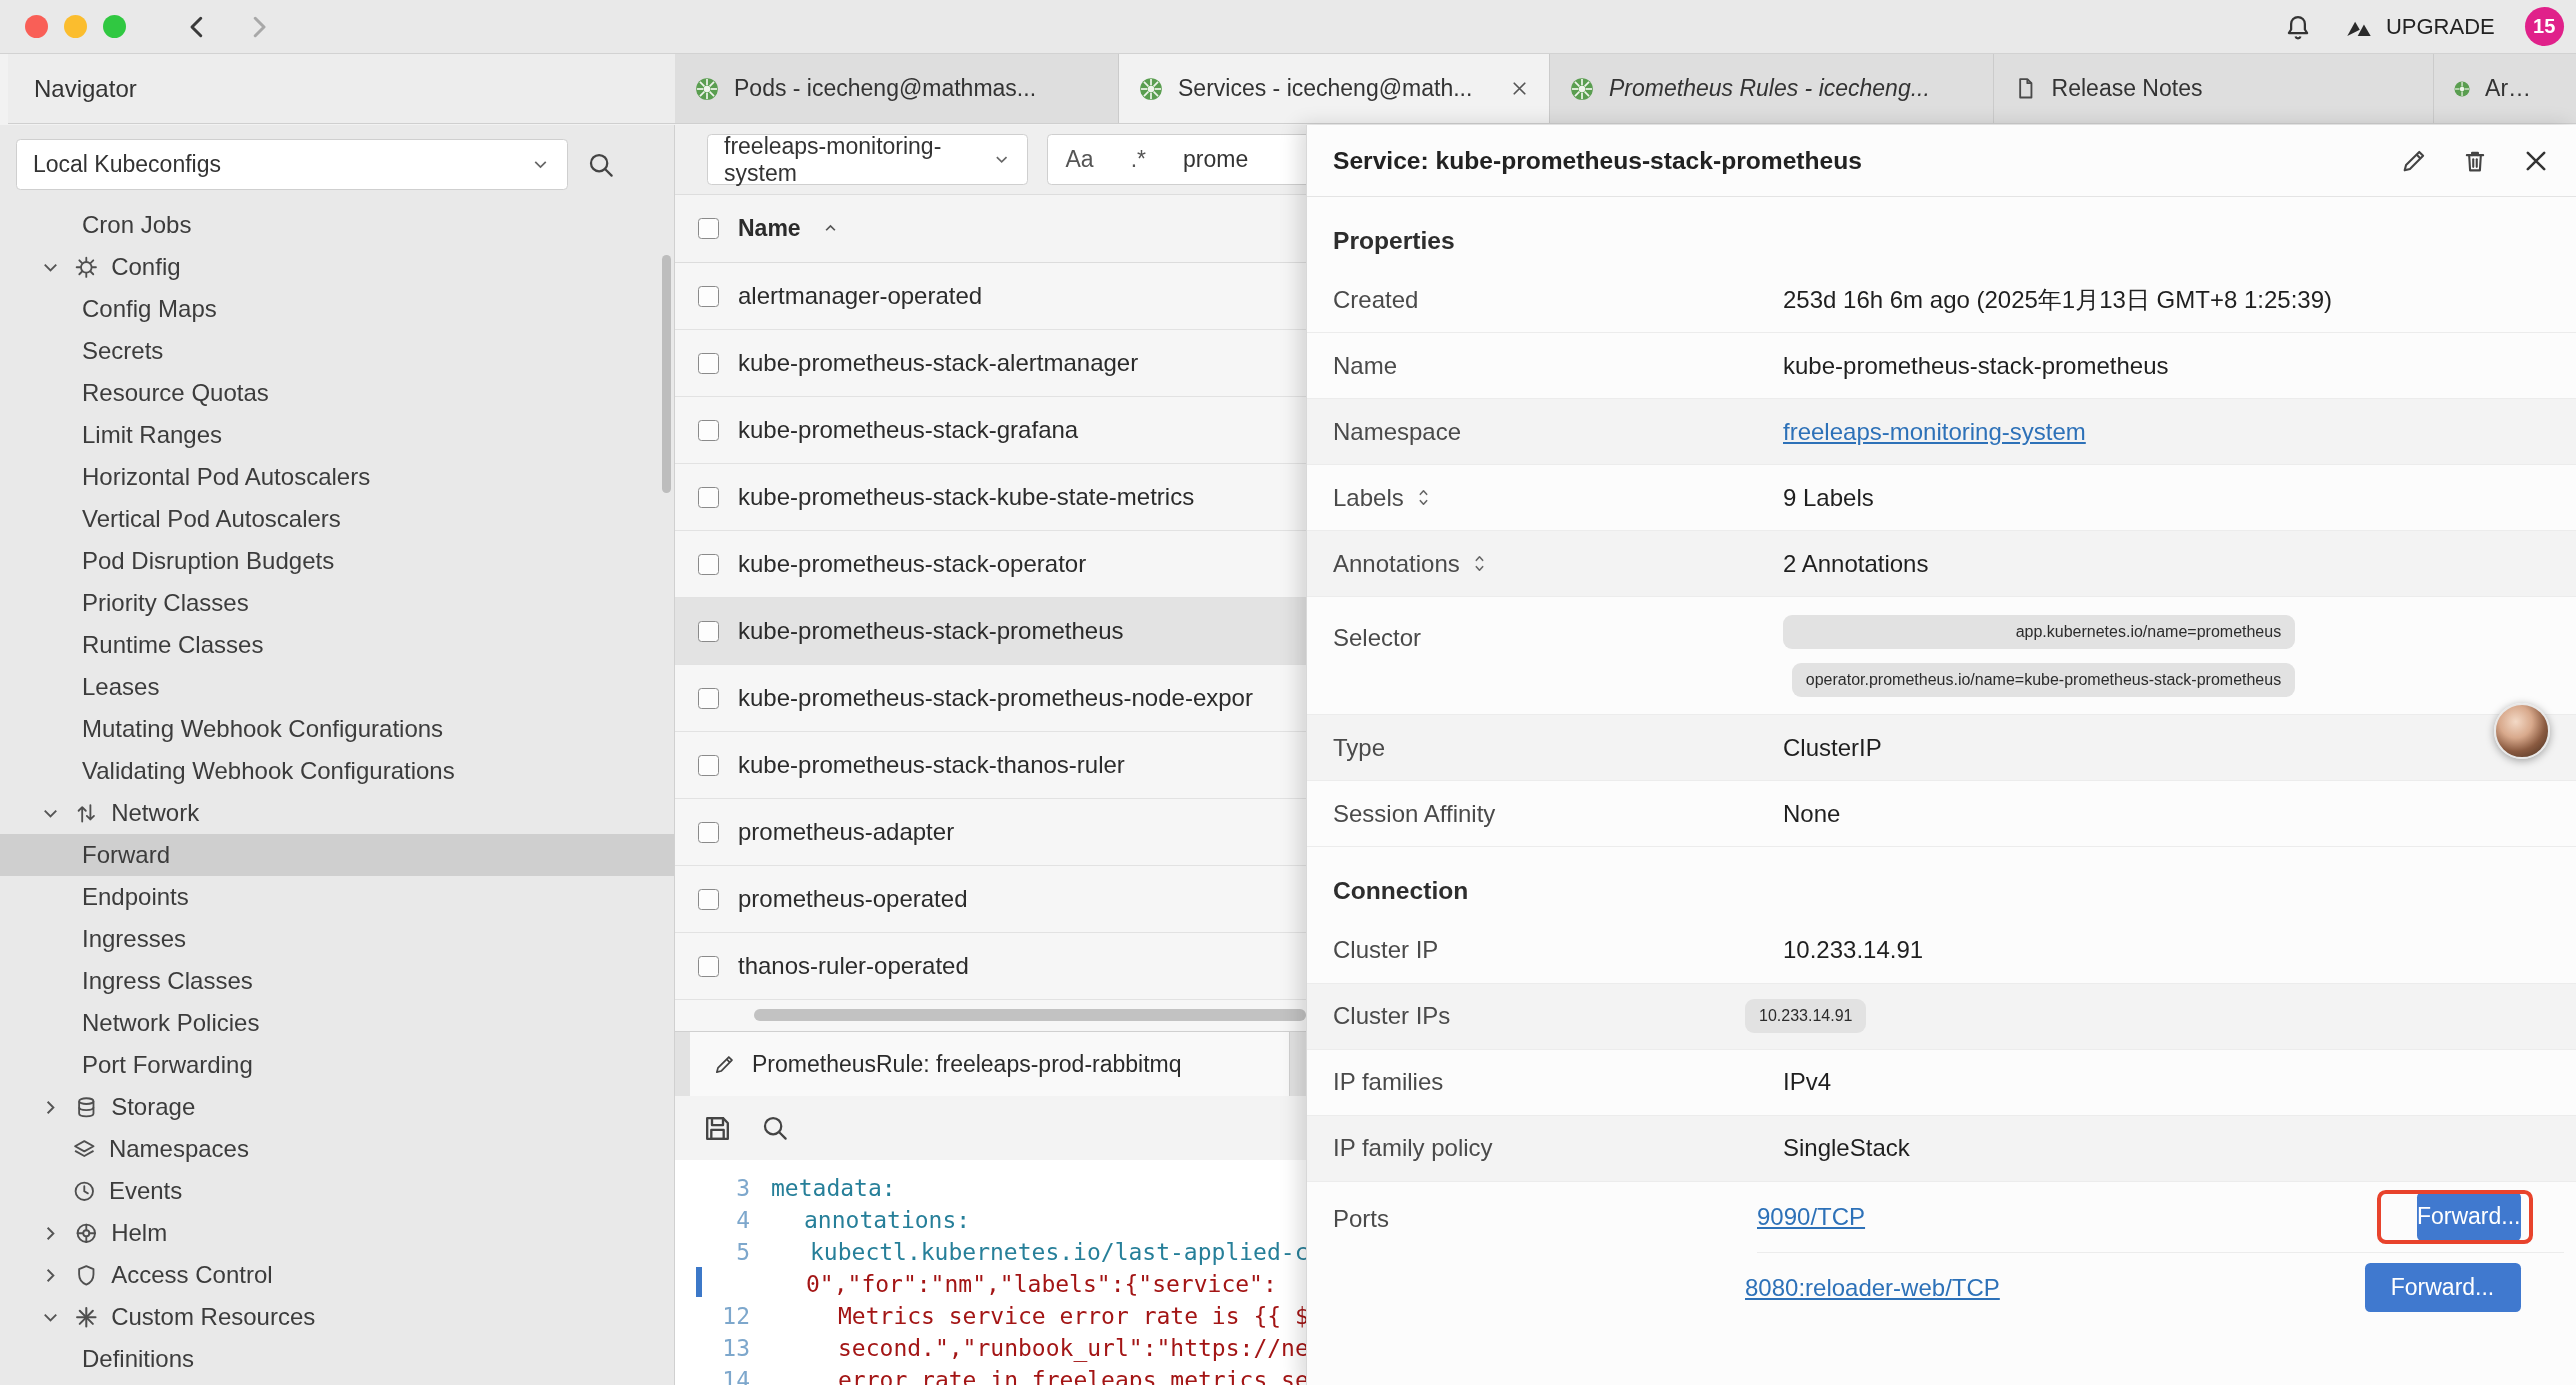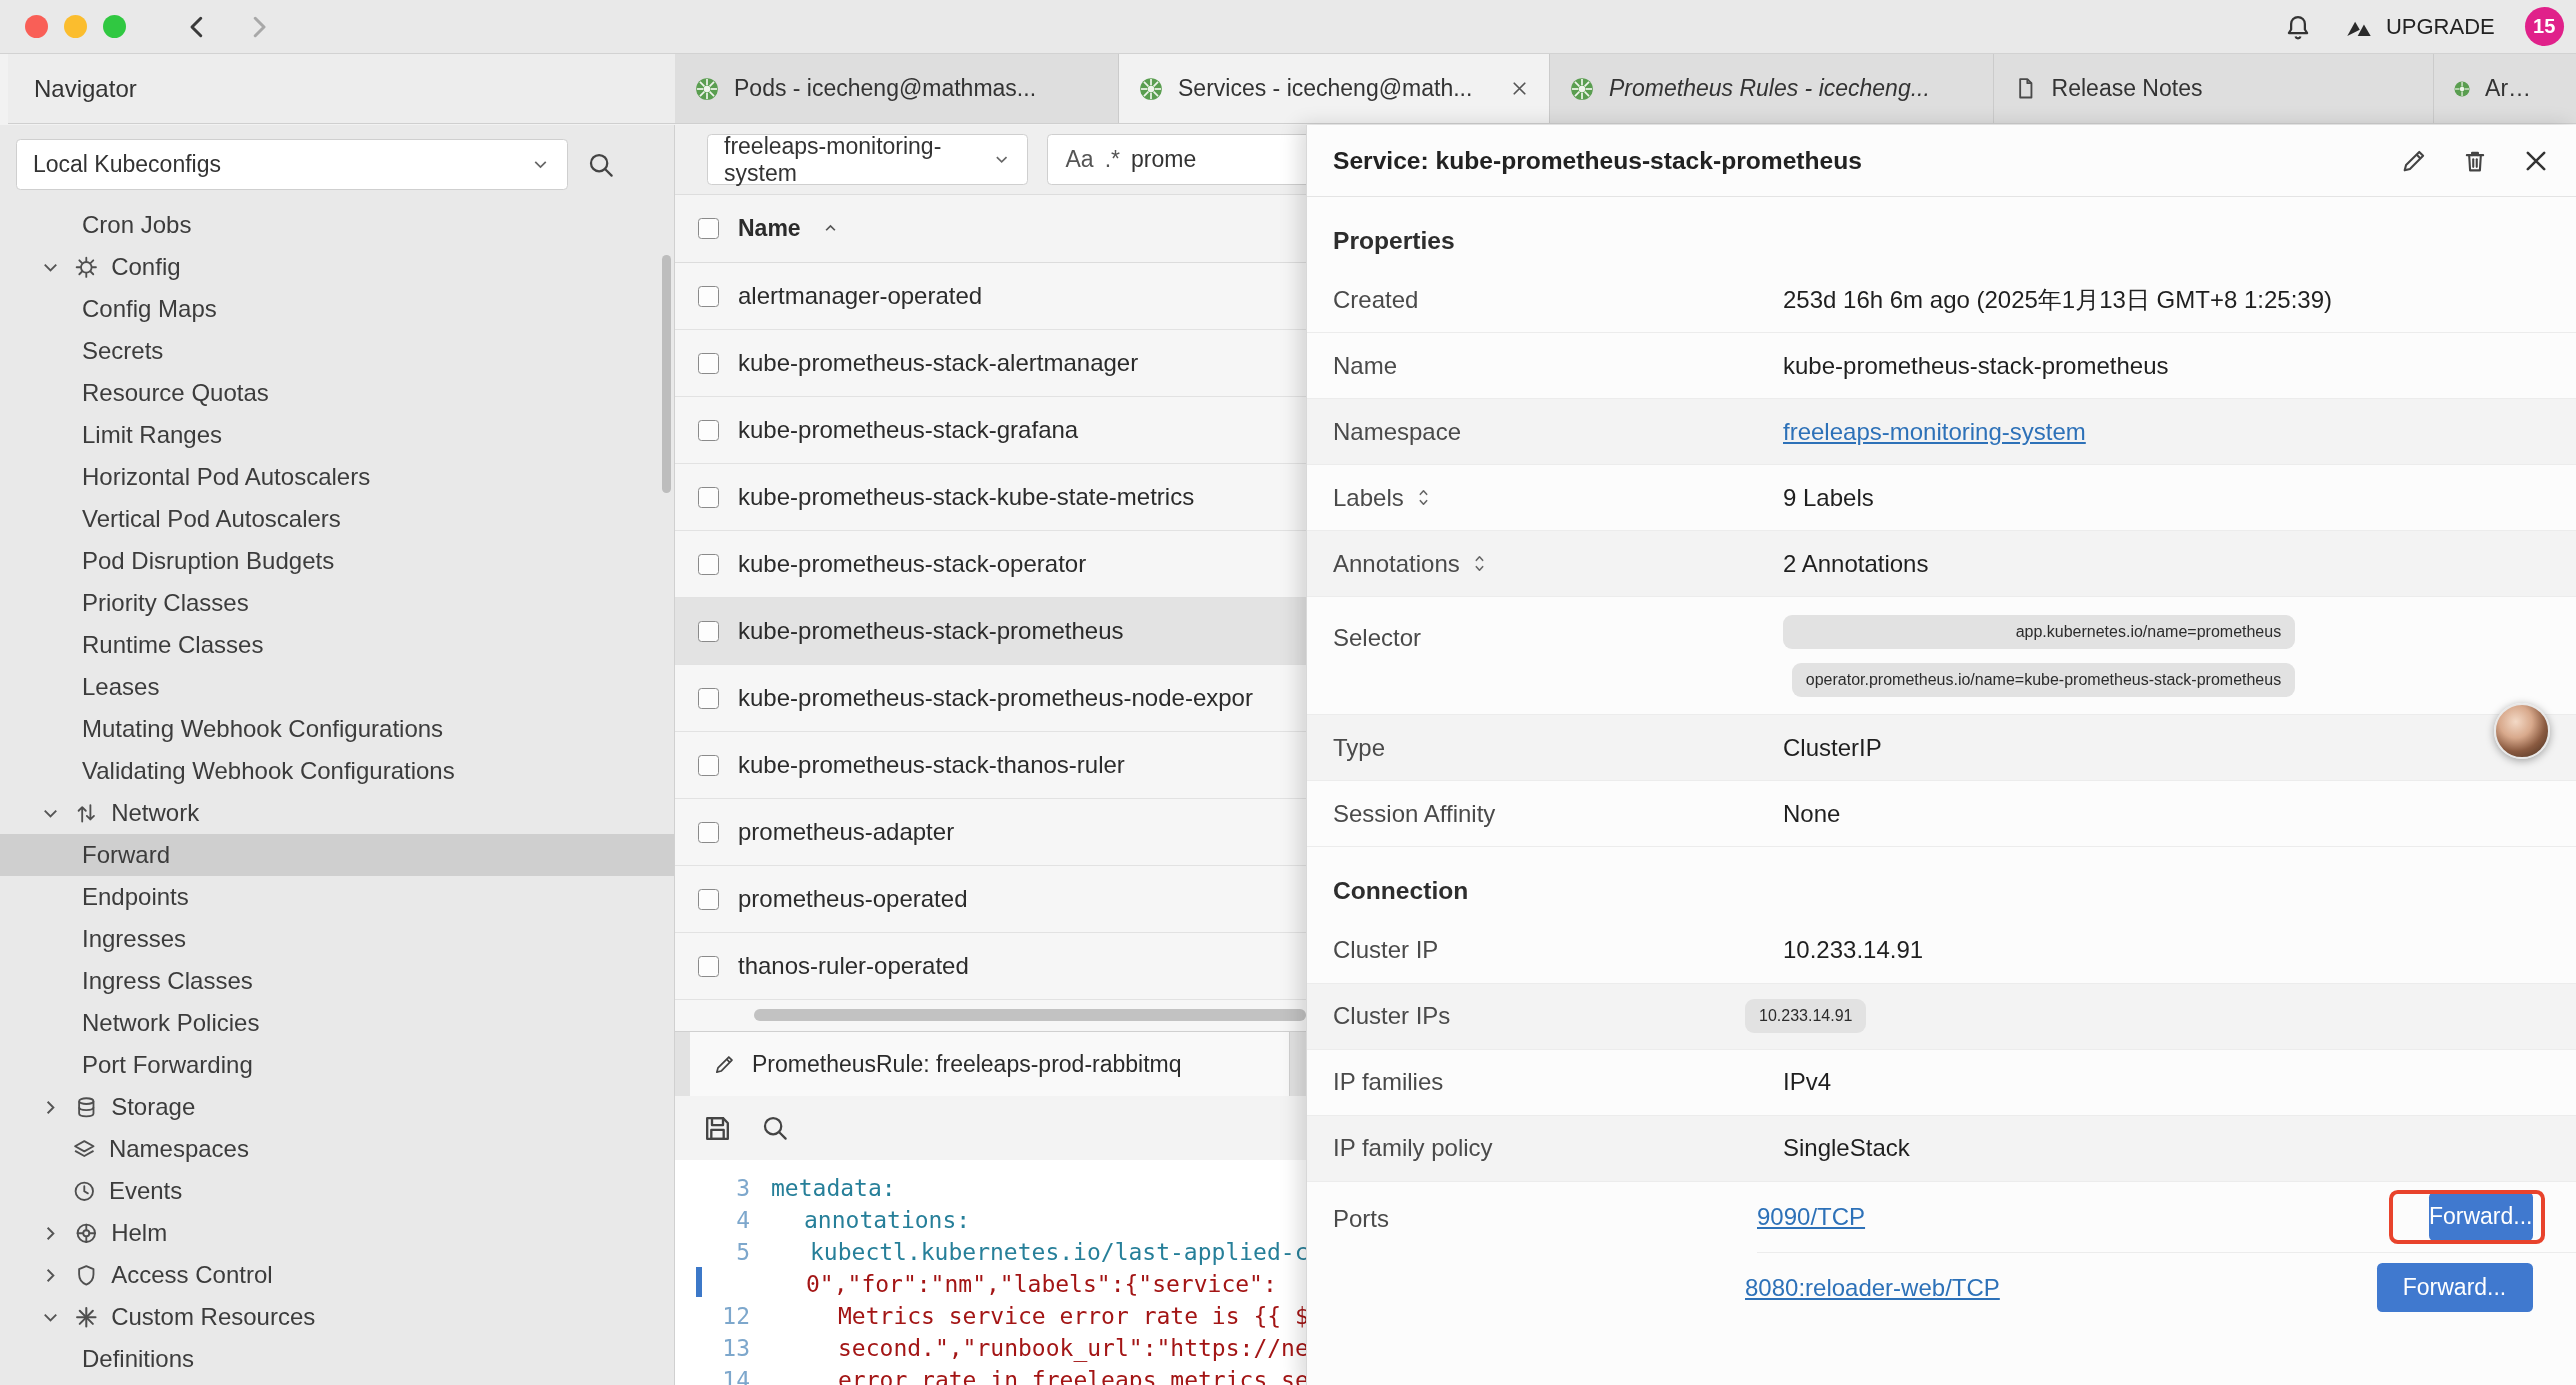--- a/index.html
+++ b/index.html
@@ -38,21 +38,21 @@
   .ti.l{padding-left:72px;gap:12.3px;}
   .ti.selected{background:#cfcfcf;}
   .chev{width:23px;flex:none;}
   .tico{width:24.6px;flex:none;}
   .side-scroll{position:absolute;right:3.5px;top:130px;width:8.8px;height:238px;background:#bdbdbd;border-radius:4.4px;}
 
   
   .main{position:absolute;top:125px;left:675px;right:0;bottom:0;background:#f6f6f6;overflow:hidden;}
   .main-toolbar{height:70px;display:flex;align-items:center;gap:19px;padding-left:32px;background:#efefef;border-bottom:0.9px solid #ddd;box-sizing:border-box;}
   .ns-select{width:321px;}
-  .searchbox{background:#fff;border:0.9px solid #cfcfcf;border-radius:4.4px;height:51px;width:377px;display:flex;align-items:center;gap:11px;padding:0 17.5px;font-size:23px;color:#333;box-sizing:border-box;}
+  .searchbox{background:#fff;border:0.9px solid #cfcfcf;border-radius:4.4px;height:51px;width:377px;display:flex;align-items:center;gap:37px;padding:0 17.5px;font-size:23px;color:#333;box-sizing:border-box;}
   .searchbox .tgl{color:#555;}
   .table-head{height:68px;display:flex;align-items:center;gap:19px;padding-left:23px;border-bottom:0.9px solid #dcdcdc;font-weight:bold;font-size:23px;background:#f4f4f4;box-sizing:border-box;}
   .cb{width:21px;height:21px;border:1.8px solid #8a8a8a;border-radius:3.5px;background:#fdfdfd;flex:none;box-sizing:border-box;}
   .trow{height:67px;display:flex;align-items:center;gap:19px;padding-left:23px;border-bottom:0.9px solid #e2e2e2;font-size:24px;background:#f6f6f6;box-sizing:border-box;white-space:nowrap;overflow:hidden;}
   .trow.selected{background:#e3e3e3;}
   .hscroll{position:absolute;top:884px;left:79px;width:552px;height:12.3px;background:#c2c2c2;border-radius:6.1px;}
   .bottom-tabs{position:absolute;top:906px;left:0;right:0;height:65px;background:#e2e2e2;border-top:0.9px solid #d0d0d0;display:flex;box-sizing:border-box;}
   .bottom-tab{margin-left:15px;width:600px;background:#f9f9f9;display:flex;align-items:center;gap:16px;padding:0 23px;font-size:23px;border-right:0.9px solid #d0d0d0;box-sizing:border-box;white-space:nowrap;overflow:hidden;}
   .editor-toolbar{position:absolute;top:971px;left:0;right:0;height:65px;background:#f3f3f3;border-bottom:0.9px solid #ddd;display:flex;align-items:center;gap:26px;padding-left:26px;box-sizing:border-box;}
   .editor{position:absolute;top:1035px;left:0;right:0;bottom:0;background:#fff;font-family:"DejaVu Sans Mono",monospace;font-size:23px;padding-top:12.3px;box-sizing:border-box;}
@@ -73,21 +73,21 @@
   .drow{display:flex;align-items:center;min-height:66px;border-bottom:0.9px solid #ececec;font-size:24px;padding:0 26px;box-sizing:border-box;}
   .drow.alt{background:#f3f3f3;}
   .dlabel{width:412px;flex:none;color:#4a4a4a;display:flex;align-items:center;gap:10.5px;}
   .dvalue{color:#1f1f1f;margin-left:38px;}
   .dlink{color:#2d71b8;text-decoration:underline;cursor:pointer;}
   .chip{background:#e2e2e2;border-radius:9px;padding:8px 14px;font-size:16px;color:#2c2c2c;display:inline-block;text-align:right;}
   .drow.tall{align-items:flex-start;padding-top:17.5px;padding-bottom:17.5px;}
   .drow.tall .dlabel{padding-top:8.8px;}
   .chipcol{display:flex;flex-direction:column;gap:14px;}
   .chipcol .chip:nth-child(2){margin-left:8.8px;}
-  .ports-row{border-bottom:none;align-items:flex-start;padding-right:0;}
+  .ports-row{border-bottom:none;align-items:flex-start;padding-right:12px;}
   .ports-row .dlabel{padding-top:23px;}
   .ports-entries{flex:1;display:flex;flex-direction:column;}
   .pentry{display:flex;align-items:center;height:70px;padding-right:26px;}
   .pentry.sep{border-bottom:0.9px solid #ececec;margin-left:12px;}
   .pentry .dlink{flex:none;}
   .pentry .spacer{flex:1;}
   .fwd-btn{background:#4079cf;color:#fff;border-radius:5.3px;font-size:23px;padding:11.4px 0;width:156px;text-align:center;margin-right:17.5px;flex:none;cursor:pointer;}
   .ring{position:relative;}
   .ring::after{content:"";position:absolute;top:-13px;bottom:-13px;left:-40px;right:5.3px;border:4.4px solid #e8432c;border-radius:8.8px;pointer-events:none;}
 

